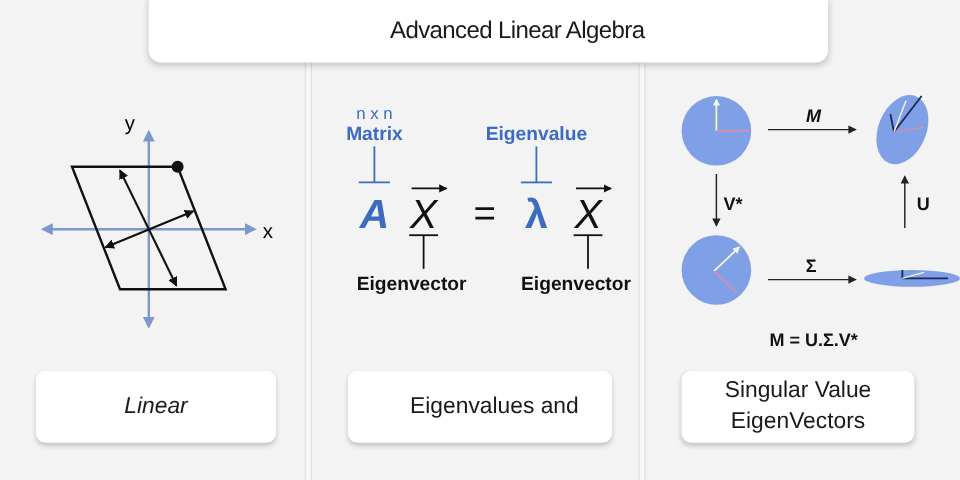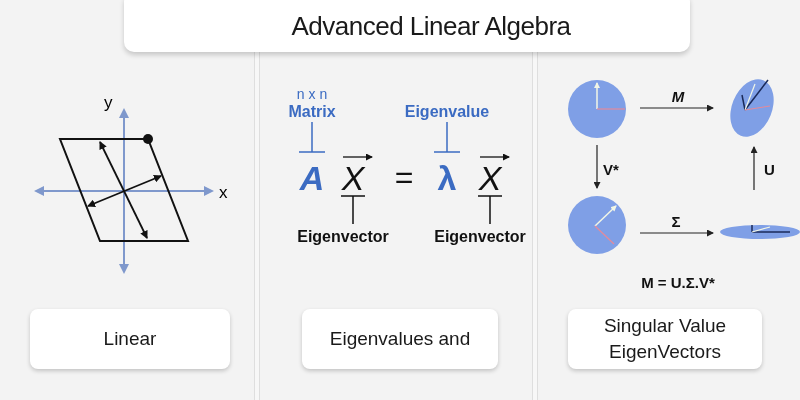--- a/index.html
+++ b/index.html
@@ -3,21 +3,21 @@
 <meta charset="utf-8">
 <style>
   html, body { margin:0; padding:0; }
   body { width:800px; height:400px; background:#f3f3f3; position:relative; overflow:hidden;
          font-family:"DejaVu Sans", sans-serif; color:#1a1a1a; }
   .divider { position:absolute; top:52px; bottom:0; width:4px; background:#f7f7f7;
              border-left:1px solid #dedede; border-right:1px solid #dedede; }
   .title-card { position:absolute; left:124px; top:-8px; width:566px; height:60px; background:#fff;
                 border-radius:10px; box-shadow:0 3px 5px rgba(0,0,0,0.18);
                 display:flex; align-items:center; justify-content:center; padding-top:8px; box-sizing:border-box; }
-  .title-card span { font-size:26px; letter-spacing:-0.5px; font-family:"Liberation Sans", sans-serif;margin-left:48px; }
+  .title-card span { font-size:20px; letter-spacing:-0.5px; font-family:"Liberation Sans", sans-serif;margin-left:48px; }
   .label-card { position:absolute; top:309px; height:60px; background:#fff; border-radius:8px;
                 box-shadow:0 2px 4px rgba(0,0,0,0.2); display:flex; flex-direction:column;
                 align-items:center; justify-content:center; font-family:"Liberation Sans", sans-serif;
                 font-size:19px; line-height:26px; }
   svg { position:absolute; overflow:visible; }
   .t { font-family:"Liberation Sans", sans-serif; }
 </style>
 </head>
 <body>
 
@@ -121,22 +121,22 @@
   <text class="t" x="678" y="102" font-size="15" font-style="italic" font-weight="bold" fill="#111" text-anchor="middle">M</text>
   <line x1="597" y1="145" x2="597" y2="188" stroke="#222" stroke-width="1.2" marker-end="url(#as)"></line>
   <text class="t" x="603" y="175" font-size="15" font-weight="bold" fill="#111">V*</text>
   <line x1="754" y1="190" x2="754" y2="147" stroke="#222" stroke-width="1.2" marker-end="url(#as)"></line>
   <text class="t" x="764" y="175" font-size="15" font-weight="bold" fill="#111">U</text>
   <line x1="640" y1="233" x2="713" y2="233" stroke="#222" stroke-width="1.2" marker-end="url(#as)"></line>
   <text class="t" x="676" y="227" font-size="15" font-weight="bold" fill="#111" text-anchor="middle">Σ</text>
   <text class="t" x="678" y="288" font-size="15" font-weight="bold" fill="#111" text-anchor="middle">M = U.Σ.V*</text>
 </svg>
 
-<div class="label-card" style="left:30px;width:200px;">
+<div class="label-card" style="left:30px;width:200px;font-style:italic;">
   <span>Linear</span>
 </div>
-<div class="label-card" style="left:302px;width:196px;">
+<div class="label-card" style="left:290px;width:196px;padding-left:24px;">
   <span>Eigenvalues and</span>
 </div>
 <div class="label-card" style="left:568px;width:194px;">
   <span>Singular Value</span>
   <span>EigenVectors</span>
 </div>
 
 </body></html>

